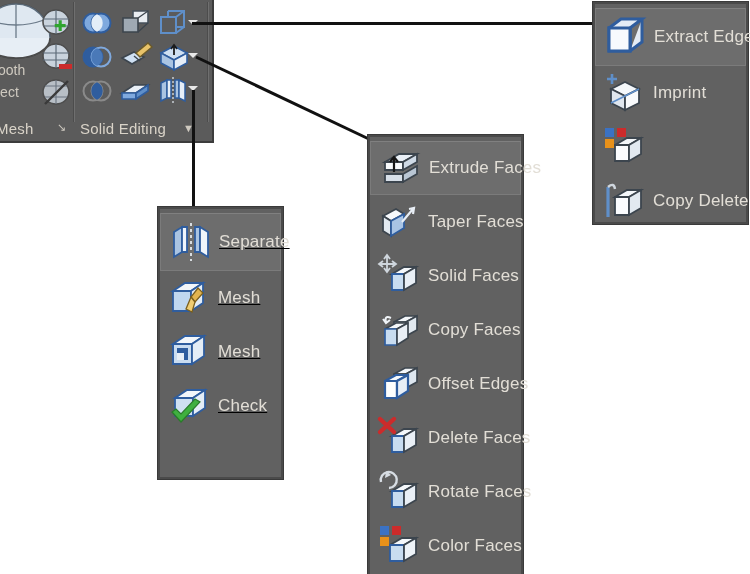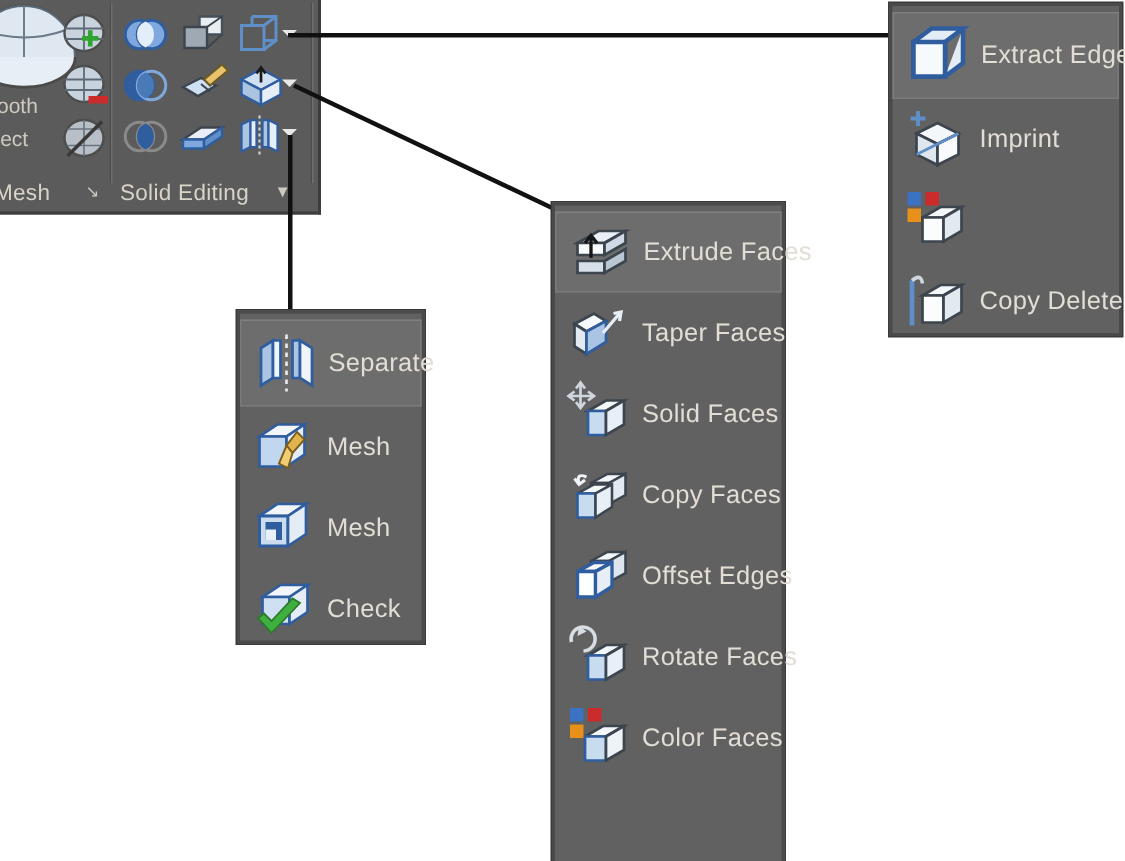--- a/index.html
+++ b/index.html
@@ -319,20 +319,31 @@
         <path d="M16 12 L28 12 L28 26 L16 26 Z" fill="#eef3f8" stroke="#3c454e" stroke-width="1.7"></path>
         <path d="M28 12 L39 6 L39 20 L28 26 Z" fill="#dde6ef" stroke="#3c454e" stroke-width="1.7"></path>
         <path d="M7 19 L18 13 L30 13 L19 19 Z" fill="#f7fafc" stroke="#2f5d9e" stroke-width="2.2"></path>
         <path d="M7 19 L19 19 L19 36 L7 36 Z" fill="#fdfefe" stroke="#2f5d9e" stroke-width="2.2"></path>
         <path d="M19 19 L30 13 L30 29 L19 36 Z" fill="#e7eef6" stroke="#2f5d9e" stroke-width="2.2"></path>
       </svg>
     </span>
     <span class="fly-label">Offset Edges</span>
   </div>
 
+  <div class="fly-item">
+    <span class="fly-ico">
+      <svg width="44" height="44" viewBox="0 0 44 44">
+        <path d="M14 20 L26 13 L38 13 L26 20 Z" fill="#f4f7fa" stroke="#3c454e" stroke-width="1.8"></path>
+        <path d="M14 20 L26 20 L26 36 L14 36 Z" fill="#c8dcf0" stroke="#2f5d9e" stroke-width="1.8"></path>
+        <path d="M26 20 L38 13 L38 29 L26 36 Z" fill="#e9eff6" stroke="#3c454e" stroke-width="1.8"></path>
+        <path d="M2 3 L16 16 M16 3 L2 16" stroke="#cc2b2b" stroke-width="4.4" stroke-linecap="round"></path>
+      </svg>
+    </span>
+    <span class="fly-label">Delete Faces</span>
+  </div>
 
   <div class="fly-item">
     <span class="fly-ico">
       <svg width="44" height="44" viewBox="0 0 44 44">
         <path d="M14 21 L26 14 L38 14 L26 21 Z" fill="#f4f7fa" stroke="#3c454e" stroke-width="1.8"></path>
         <path d="M14 21 L26 21 L26 37 L14 37 Z" fill="#c8dcf0" stroke="#2f5d9e" stroke-width="1.8"></path>
         <path d="M26 21 L38 14 L38 30 L26 37 Z" fill="#e9eff6" stroke="#3c454e" stroke-width="1.8"></path>
         <path d="M3 12 A8 8 0 1 1 11 18" stroke="#d7dde3" stroke-width="2.4" fill="none"></path>
         <path d="M8 1 L13 5 L7 8" fill="#d7dde3"></path>
       </svg>
@@ -348,21 +359,21 @@
         <path d="M26 21 L38 14 L38 30 L26 37 Z" fill="#eef3f8" stroke="#3c454e" stroke-width="1.8"></path>
         <rect x="2" y="2" width="9" height="9" fill="#3b72c4"></rect>
         <rect x="14" y="2" width="9" height="9" fill="#cc2b2b"></rect>
         <rect x="2" y="13" width="9" height="9" fill="#e8911a"></rect>
       </svg>
     </span>
     <span class="fly-label">Color Faces</span>
   </div>
 </div>
 
-<div class="flyout" style="left:158px;top:207px;width:125px;height:222px;">
+<div class="flyout" style="left:158px;top:207px;width:125px;height:272px;text-decoration:underline;">
 
   <div class="fly-item selected" style="height:58px;">
     <span class="fly-ico">
       <svg width="44" height="44" viewBox="0 0 44 44">
         <path d="M5 12 L13 7 L13 32 L5 37 Z" fill="#aac4e2" stroke="#2f5d9e" stroke-width="1.8"></path>
         <path d="M13 7 L18 7 L18 32 L13 32 Z" fill="#f0f5fa" stroke="#2f5d9e" stroke-width="1.8"></path>
         <path d="M26 7 L31 7 L31 32 L26 32 Z" fill="#aac4e2" stroke="#2f5d9e" stroke-width="1.8"></path>
         <path d="M31 7 L39 12 L39 37 L31 32 Z" fill="#f0f5fa" stroke="#2f5d9e" stroke-width="1.8"></path>
         <path d="M22 3 L22 41" stroke="#e4e9ee" stroke-width="1.8" stroke-dasharray="3 3"></path>
       </svg>

